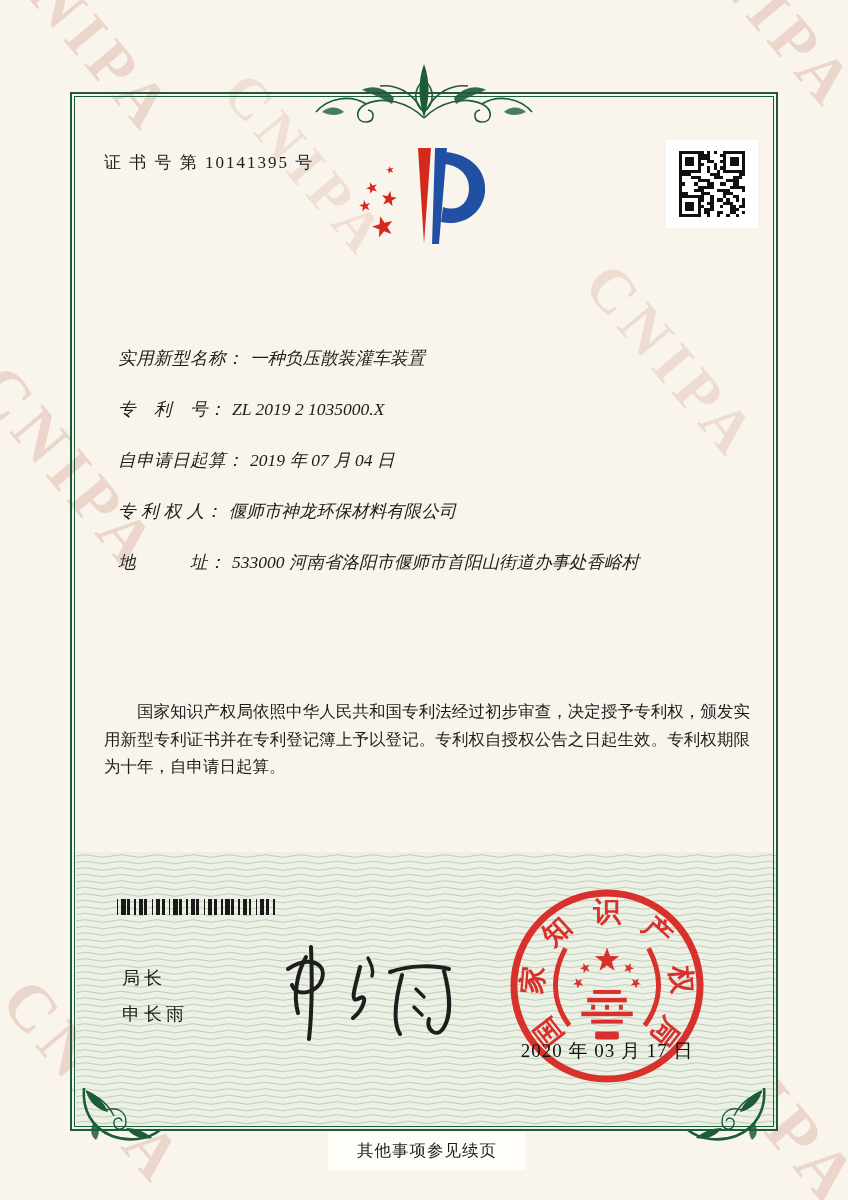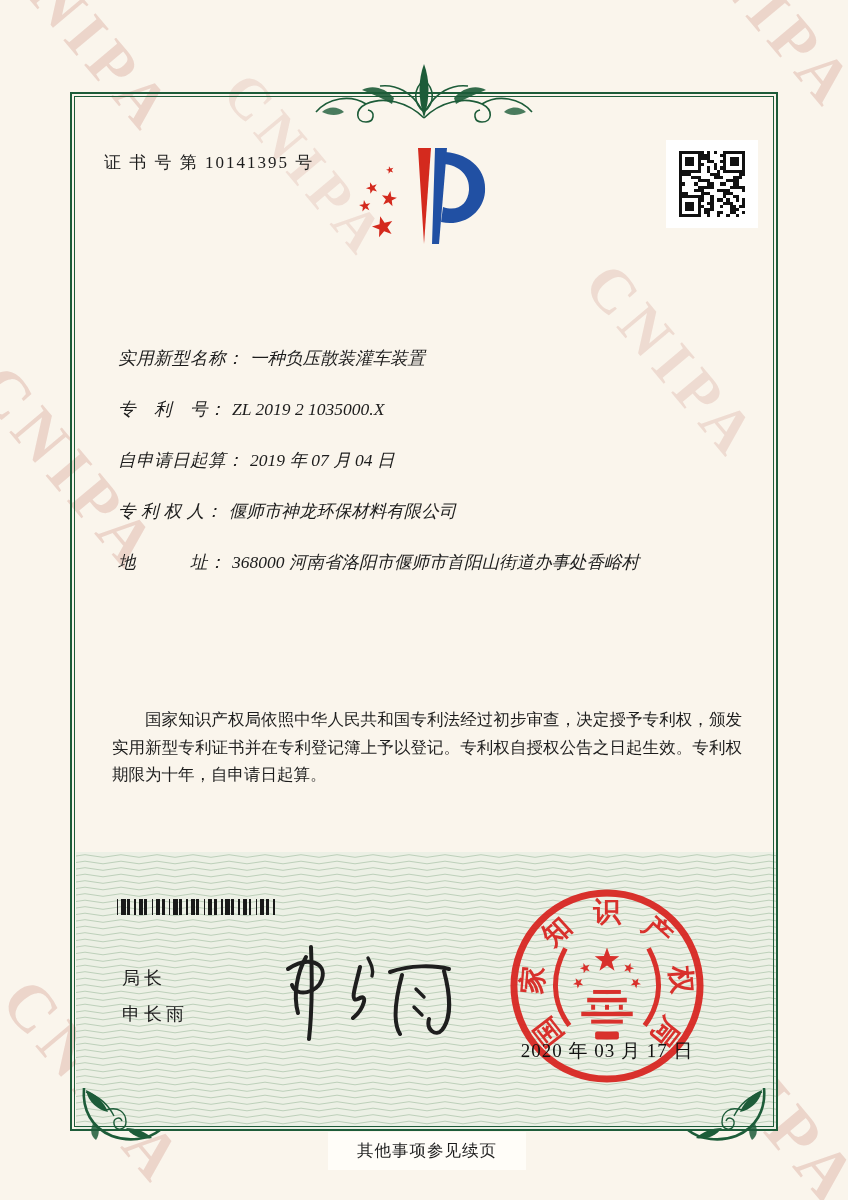--- a/index.html
+++ b/index.html
@@ -23,21 +23,21 @@
   #qr{display:grid;width:67px;height:67px;grid-template-columns:repeat(21,1fr);grid-template-rows:repeat(21,1fr);}
   #qr .qb{background:#111;} #qr .qw{background:#fff;}
   
   #fields{left:118px;top:346px;width:620px;z-index:3;font-size:17.5px;font-style:italic;}
   .frow{height:51px;white-space:nowrap;position:relative;}
   .flabel{letter-spacing:0.5px;}
   .fvalue{margin-left:6px;}
   .fpair2{position:absolute;left:322px;top:0;}
   
   #paras{left:104px;top:698px;width:646px;z-index:3;font-size:16.5px;line-height:27.5px;text-align:justify;}
-  #paras p{margin:8px;text-indent:2em;}
+  #paras p{margin:0;text-indent:2em;}
   
   #barcode{left:117px;top:899px;width:220px;height:16px;display:flex;z-index:3;}
   #barcode span{display:block;height:100%;}
   #barcode .bar-b{background:#191919;} #barcode .bar-w{background:transparent;}
   
   #official-title{left:122px;top:966px;font-size:18px;letter-spacing:4px;z-index:3;}
   #official-name{left:122px;top:1002px;font-size:18px;letter-spacing:4px;z-index:3;}
   #signature{left:248px;top:940px;width:210px;height:104px;z-index:4;}
   
   #seal{left:508px;top:887px;width:198px;height:198px;z-index:5;opacity:0.93;}
@@ -577,21 +577,21 @@
     <div class="frow">
       <span class="flabel">专　利　号：</span><span class="fvalue">ZL 2019 2 1035000.X</span>
     </div>
     <div class="frow">
       <span class="flabel">自申请日起算：</span><span class="fvalue">2019 年 07 月 04 日</span>
     </div>
     <div class="frow">
       <span class="flabel">专 利 权 人：</span><span class="fvalue">偃师市神龙环保材料有限公司</span>
     </div>
     <div class="frow">
-      <span class="flabel">地　　　址：</span><span class="fvalue">368000 河南省洛阳市偃师市首阳山街道办事处香峪村</span>
+      <span class="flabel">地　　　址：</span><span class="fvalue">533000 河南省洛阳市偃师市首阳山街道办事处香峪村</span>
     </div>
   </div>
 
   <div id="paras" class="abs">
     <p>国家知识产权局依照中华人民共和国专利法经过初步审查，决定授予专利权，颁发实用新型专利证书并在专利登记簿上予以登记。专利权自授权公告之日起生效。专利权期限为十年，自申请日起算。</p>
   </div>
 
   <div id="barcode" class="abs">
       <span class="bar-b" style="width: 1.45px;"></span>
       <span class="bar-w" style="width: 2.9px;"></span>

